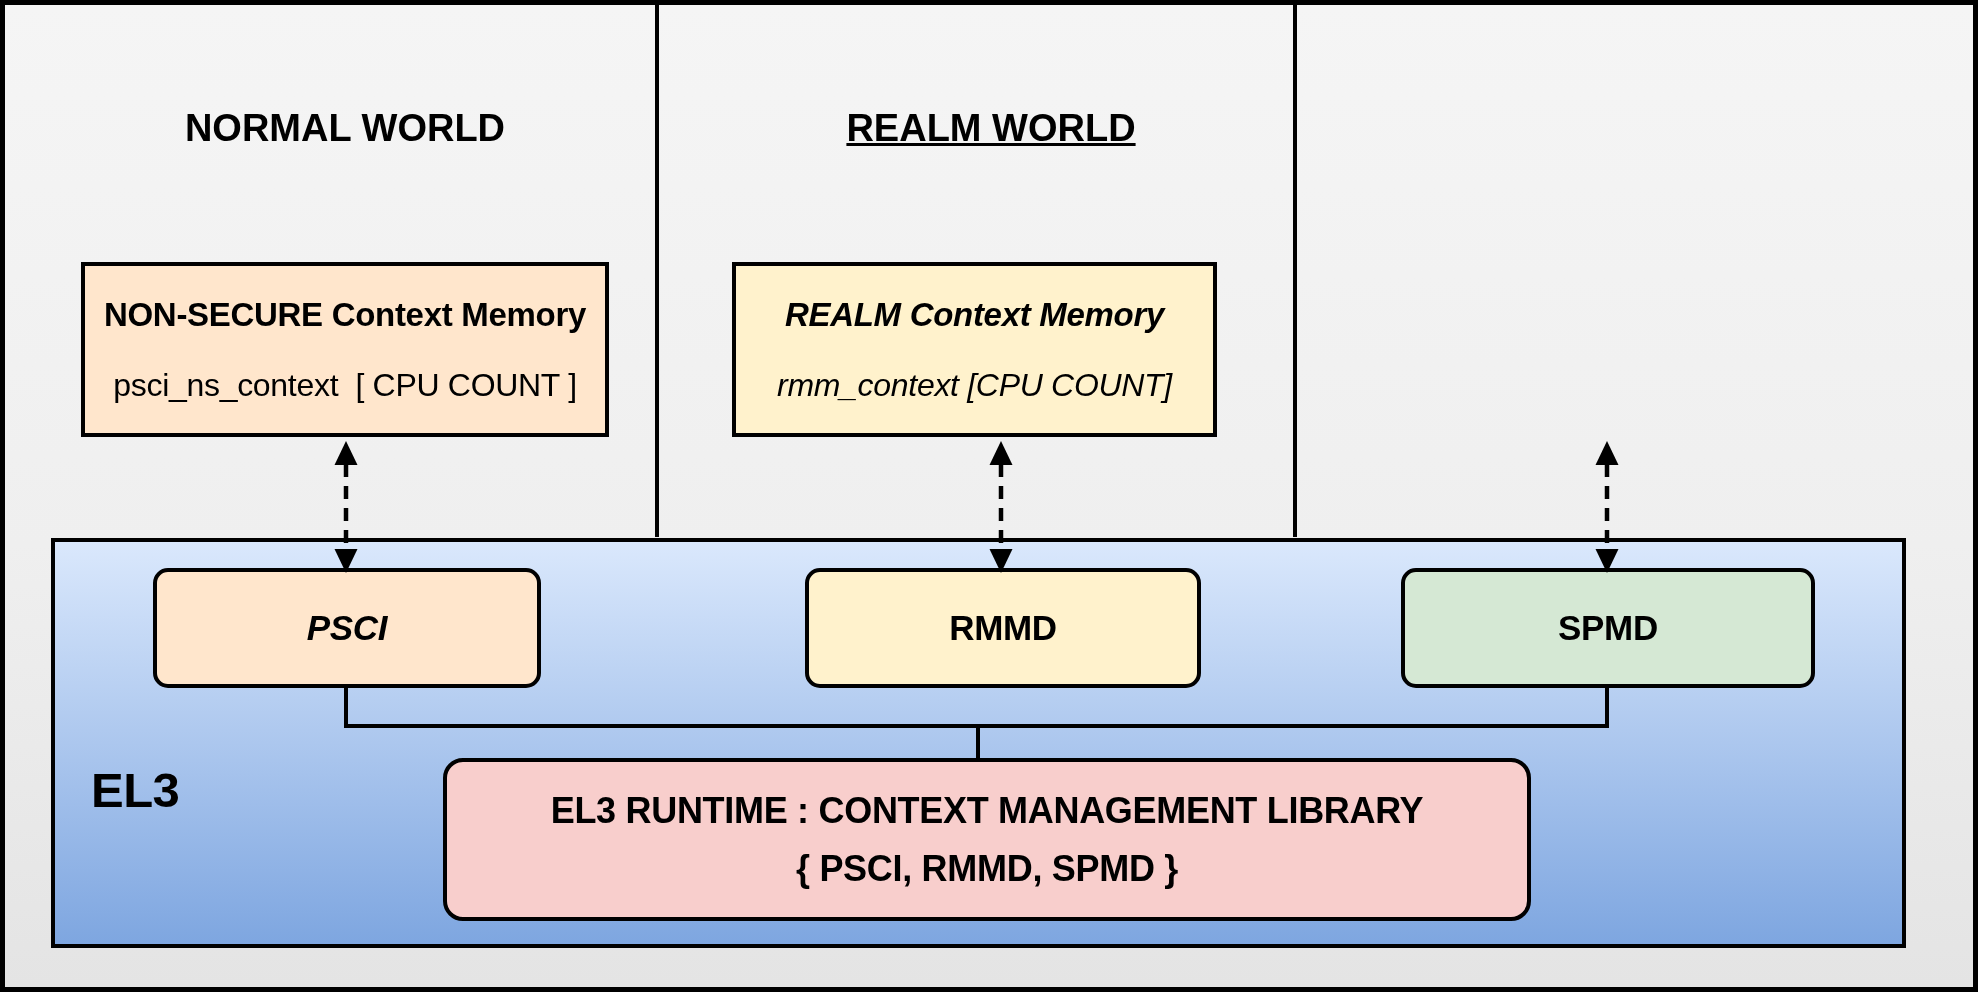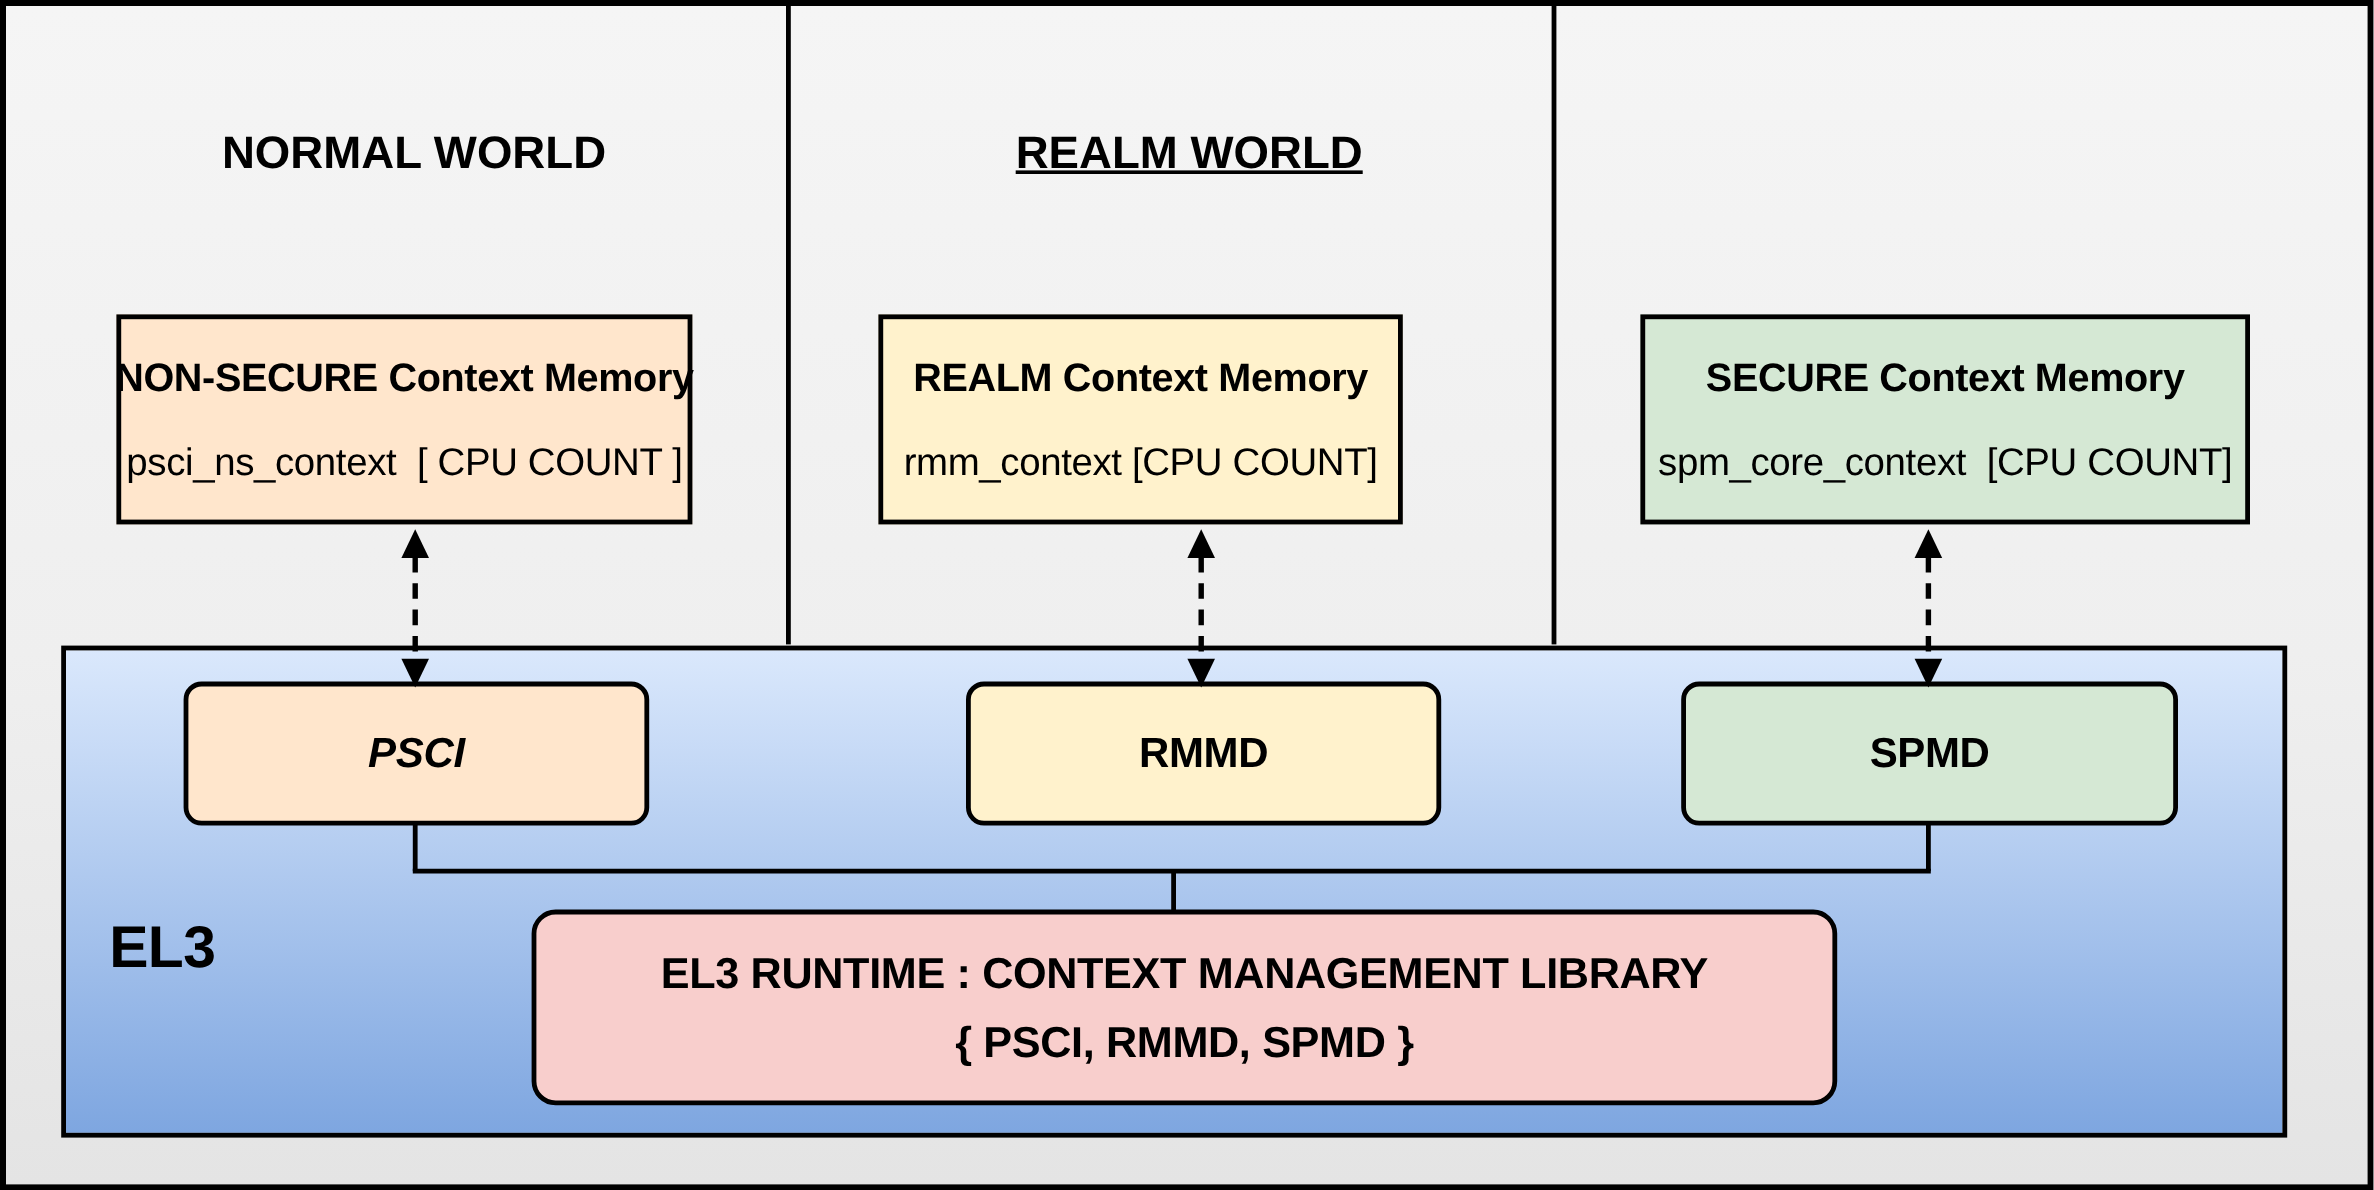--- a/index.html
+++ b/index.html
@@ -26,22 +26,22 @@
   }
   .wt1{left:340px;}
   .wt2{left:986px;text-decoration:underline;}
   .wt3{left:1598px;}
   .mem-box{
     position:absolute;top:257px;height:175px;
     box-sizing:border-box;border:4px solid #000;
     display:flex;flex-direction:column;align-items:center;justify-content:center;
     row-gap:30px;
   }
-  .mem1{left:92px;width:480px;}
-  .mem2{left:727px;width:437px;}
+  .mem1{left:76px;width:528px;}
+  .mem2{left:727px;width:485px;font-style:italic;}
   .mem3{left:1362px;width:508px;}
   .mem-title{
     font-size:33px;font-weight:bold;line-height:40px;letter-spacing:-0.3px;white-space:pre;
   }
   .mem-detail{
     font-size:32px;font-weight:normal;line-height:40px;letter-spacing:-0.3px;white-space:pre;
   }
   .el3-box{
     position:absolute;left:46px;top:533px;width:1855px;height:410px;
     box-sizing:border-box;border:4px solid #000;
@@ -86,24 +86,20 @@
   <div class="world-title wt2">REALM WORLD</div>
 
   <div class="mem-box mem1" style="background-color: rgb(255, 230, 204);">
     <div class="mem-title">NON-SECURE Context Memory</div>
     <div class="mem-detail">psci_ns_context  [ CPU COUNT ]</div>
   </div>
   <div class="mem-box mem2" style="background-color: rgb(255, 242, 204);">
     <div class="mem-title">REALM Context Memory</div>
     <div class="mem-detail">rmm_context [CPU COUNT]</div>
   </div>
-  <div class="mem-box mem3" style="background-color: rgb(213, 232, 212);">
-    <div class="mem-title">SECURE Context Memory</div>
-    <div class="mem-detail">spm_core_context  [CPU COUNT]</div>
-  </div>
 
   <div class="el3-box" style="background: linear-gradient(rgb(218, 232, 252) 0%, rgb(126, 166, 224) 100%);"></div>
   <div class="el3-label">EL3</div>
 
   <div class="module-box mod1" style="background-color: rgb(255, 230, 204); font-style: italic;">
     <span>PSCI</span>
   </div>
   <div class="module-box mod2" style="background-color: rgb(255, 242, 204);">
     <span>RMMD</span>
   </div>

